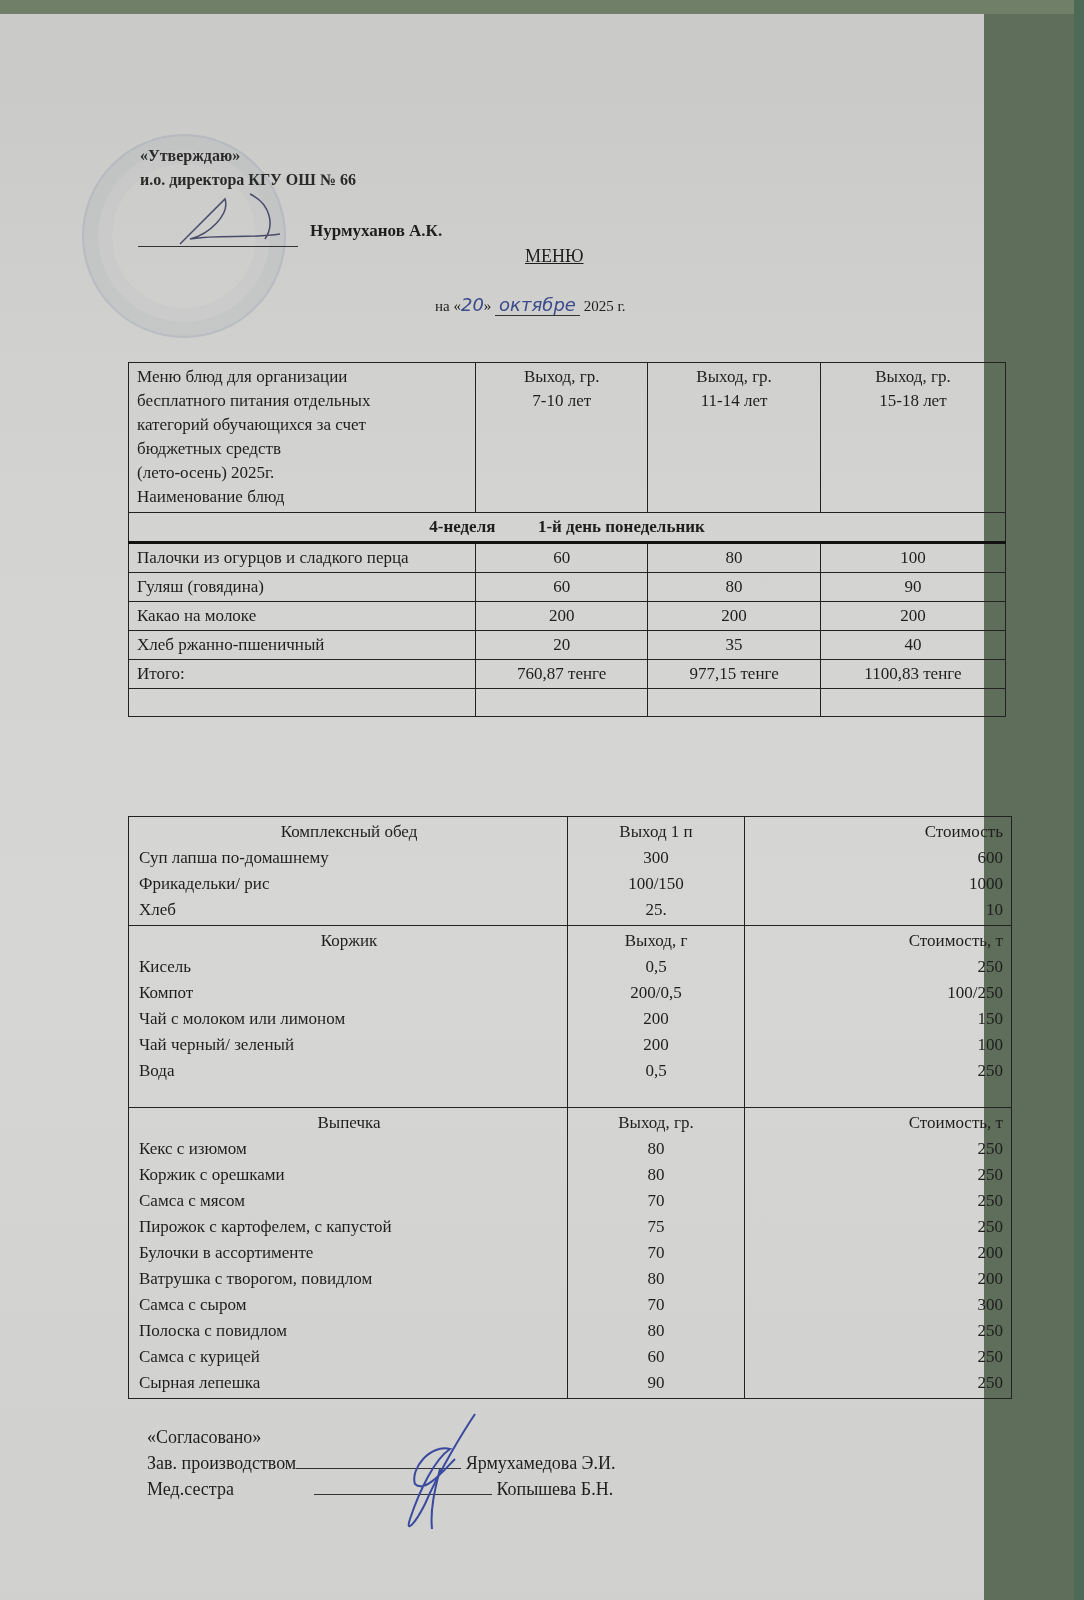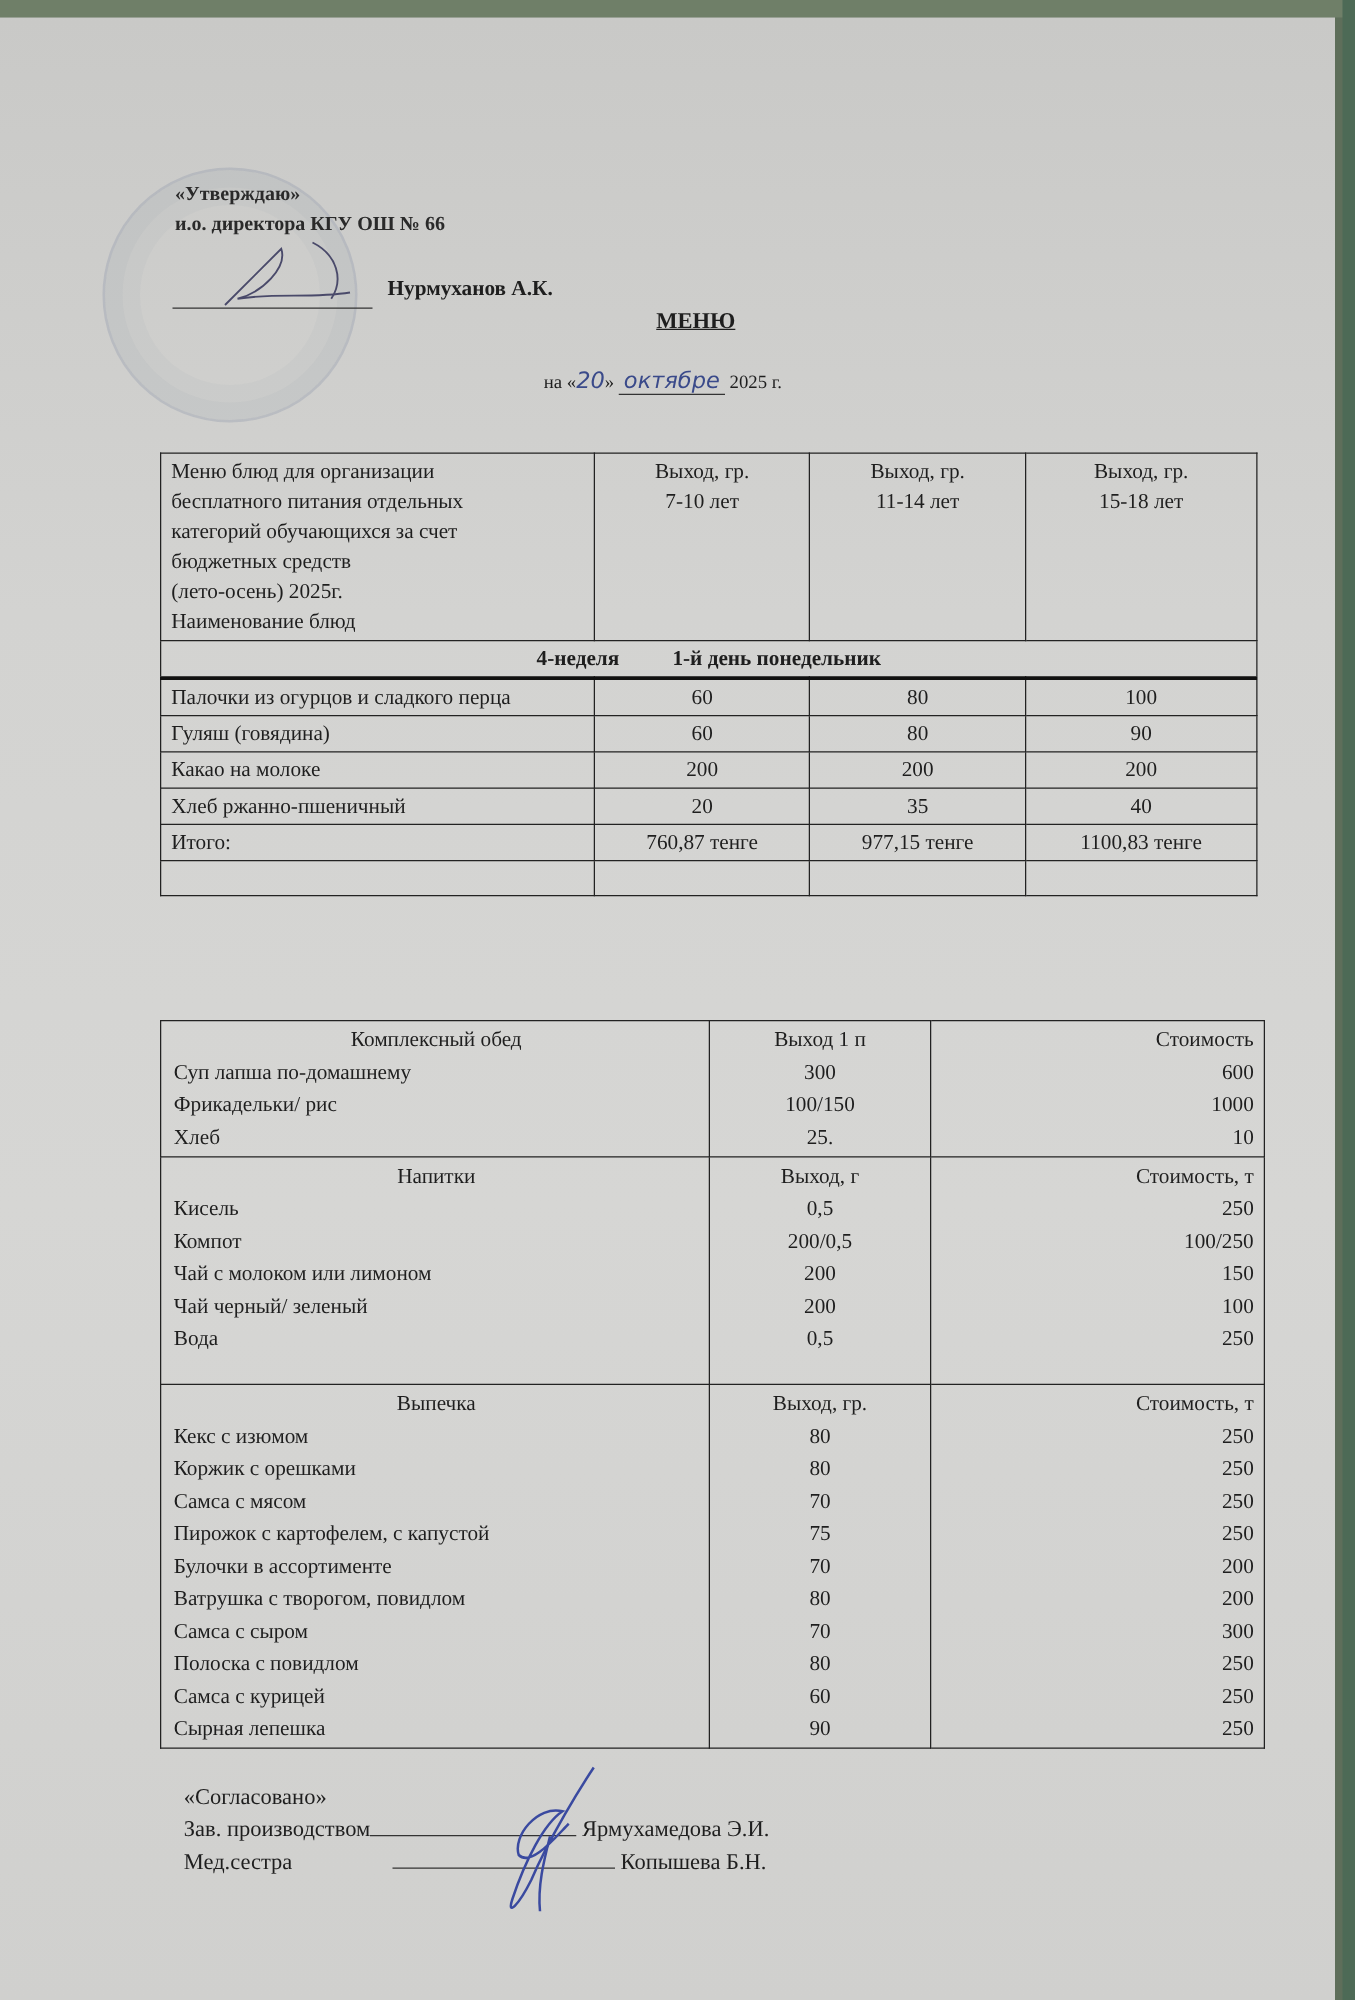--- a/index.html
+++ b/index.html
@@ -5,33 +5,33 @@
   html, body { margin:0; padding:0; }
   body {
     width:1084px; height:1600px; position:relative; overflow:hidden;
     background:#5e6e5a;
     font-family:"Liberation Serif", "DejaVu Serif", serif;
     color:#1e1e1e;
   }
   .topstrip { position:absolute; left:0; top:0; width:1084px; height:14px; background:#6f7f68; }
   .rightstrip { position:absolute; right:0; top:0; width:10px; height:1600px; background:#4d6a56; }
   .page {
-    position:absolute; left:0; top:14px; width:1068px; height:1586px;
+    position:absolute; left:0; top:14px; width:984px; height:1586px;
     background:linear-gradient(180deg,#c9c9c7 0%, #d3d3d1 30%, #d6d6d4 60%, #d0d0ce 100%);
   }
   .abs { position:absolute; }
   .stamp {
     position:absolute; left:82px; top:120px; width:200px; height:200px; border-radius:50%;
     border:2px solid rgba(120,130,160,0.25);
     box-shadow: inset 0 0 0 14px rgba(120,130,160,0.06), inset 0 0 0 28px rgba(120,130,160,0.05);
   }
   .approve { left:140px; top:130px; font-weight:bold; font-size:16px; line-height:24px; color:#2a2a2a; }
   .sigline { left:138px; top:232px; width:160px; border-bottom:1px solid #333; }
   .dirname { left:310px; top:207px; font-weight:bold; font-size:17px; }
-  .title { left:525px; top:232px; font-weight:bold; font-size:18px; text-decoration:underline; }
+  .title { left:525px; top:232px; font-weight:normal; font-size:18px; text-decoration:underline; }
   .dateline { left:435px; top:280px; font-size:15px; }
   .dateline .hw { font-family:"DejaVu Sans", sans-serif; font-style:italic; color:#3a4a8a; font-size:18px; }
   .dateline .ul { display:inline-block; border-bottom:1px solid #333; padding:0 4px; }
 
   table { border-collapse:collapse; position:absolute; font-size:17px; }
   td { border:1px solid #222; vertical-align:top; padding:2px 8px; line-height:24px; }
   .t1 { left:128px; top:348px; width:878px; }
   .t1 .c0 { width:330px; }
   .t1 .num { text-align:center; }
   .t1 .week { text-align:center; border-bottom:3px solid #111;font-weight:bold; }
@@ -161,21 +161,21 @@
       <td class="c2 stack">
         <div>Стоимость</div>
         <div>600</div>
         <div>1000</div>
         <div>10</div>
       </td>
     </tr>
 
     <tr style="height:182px">
       <td class="c0 stack">
-        <div class="center">Напитки</div>
+        <div class="center">Коржик</div>
         <div>Кисель</div>
         <div>Компот</div>
         <div>Чай с молоком или лимоном</div>
         <div>Чай черный/ зеленый</div>
         <div>Вода</div>
       </td>
       <td class="c1 stack">
         <div>Выход, г</div>
         <div>0,5</div>
         <div>200/0,5</div>

